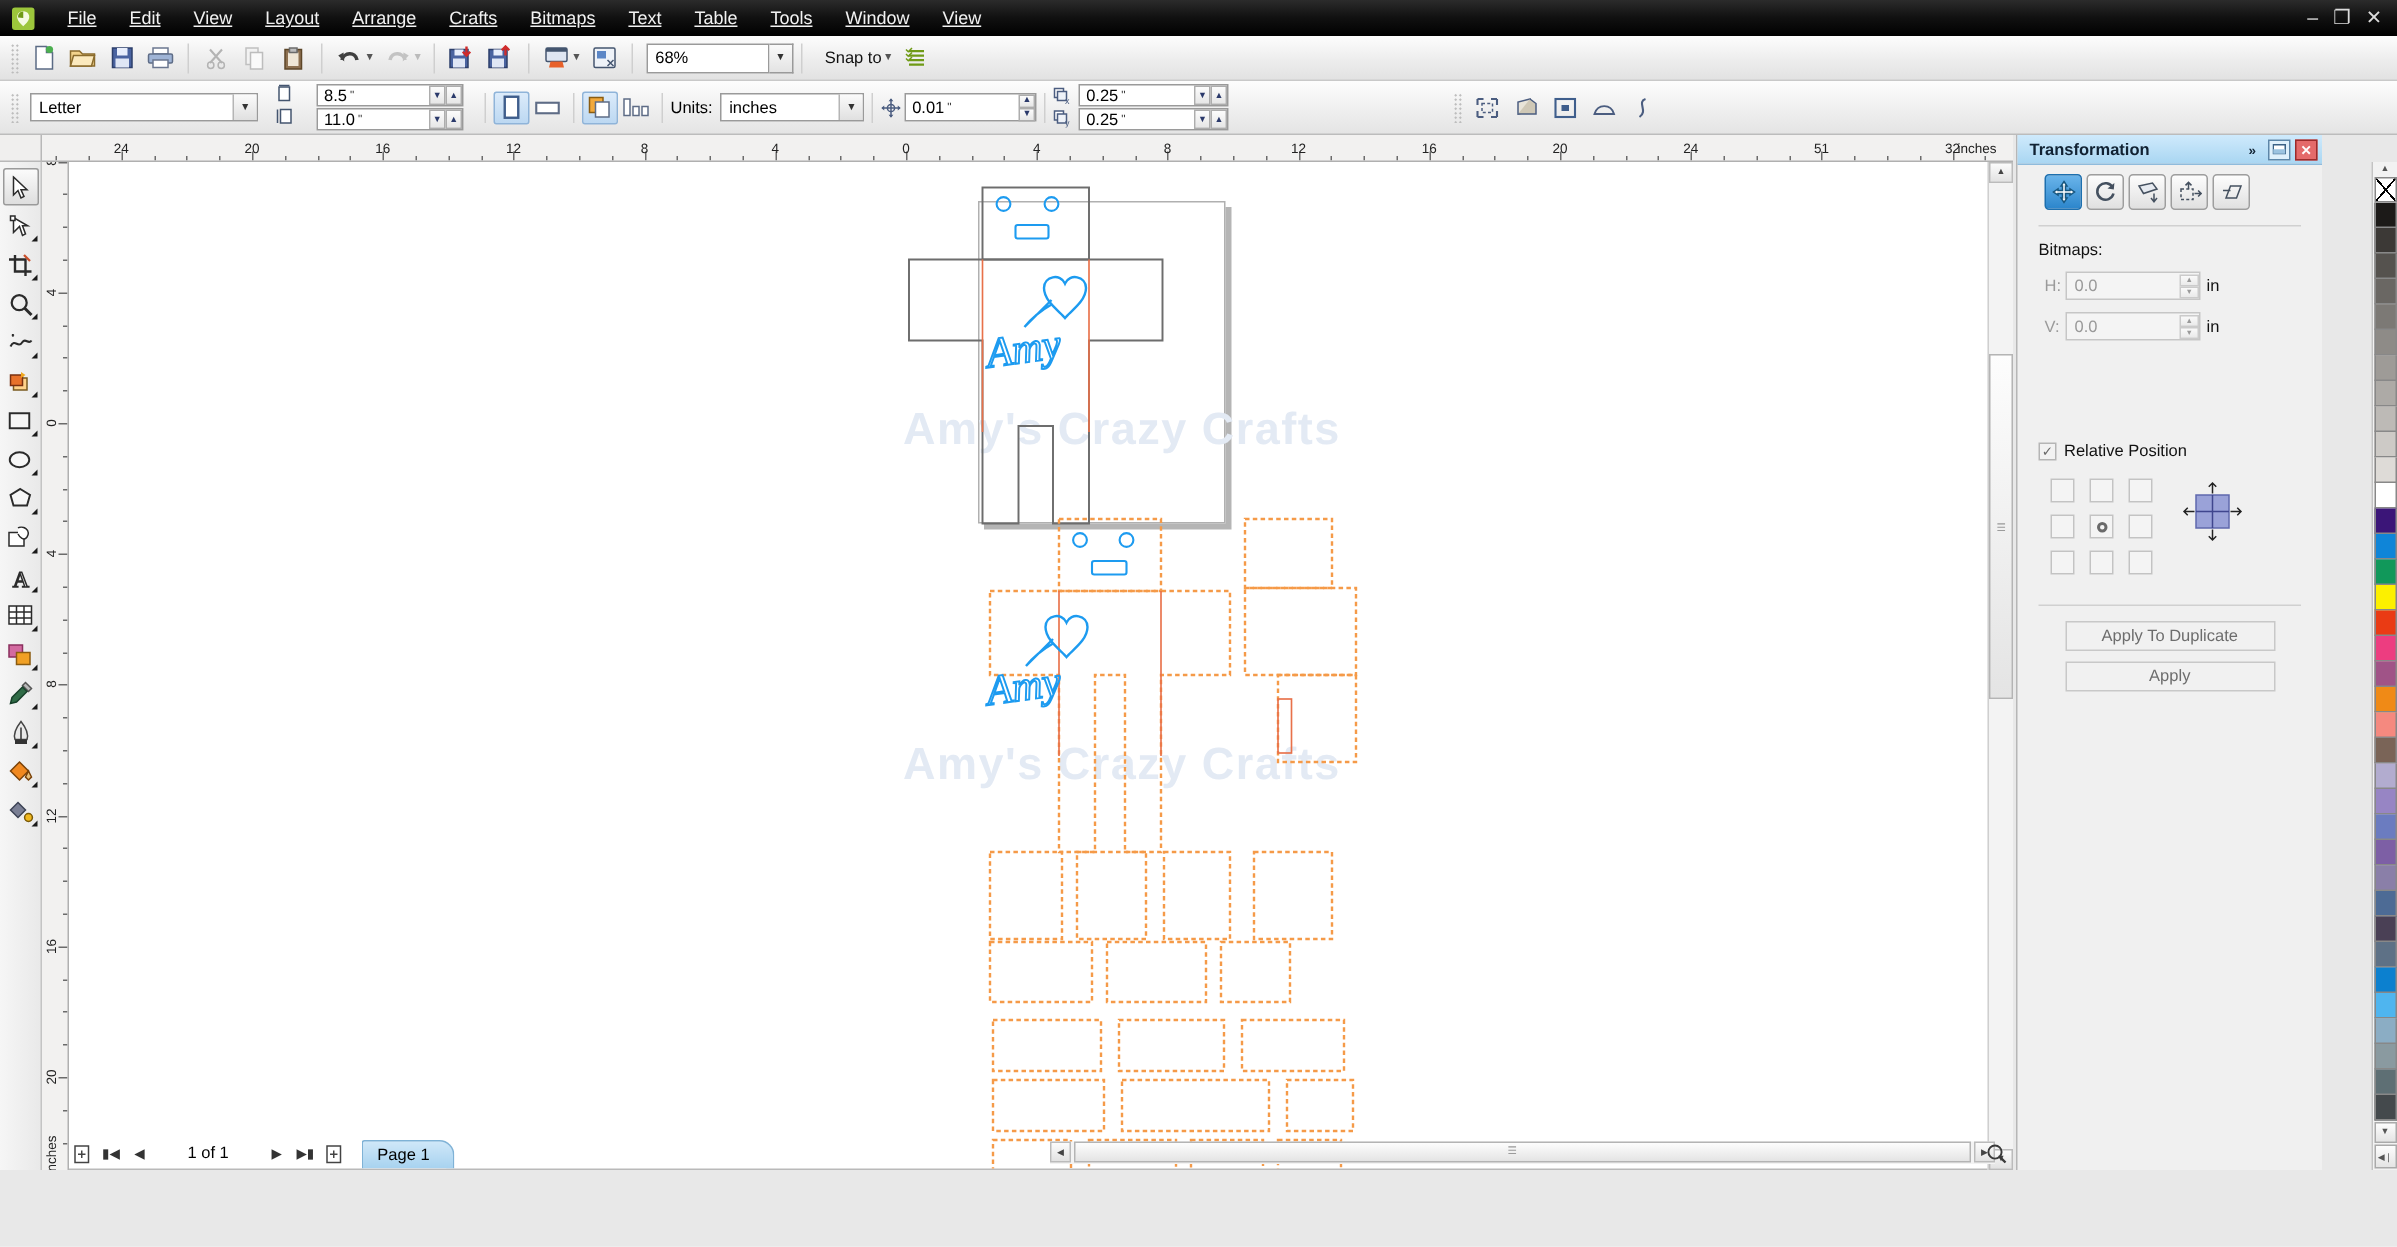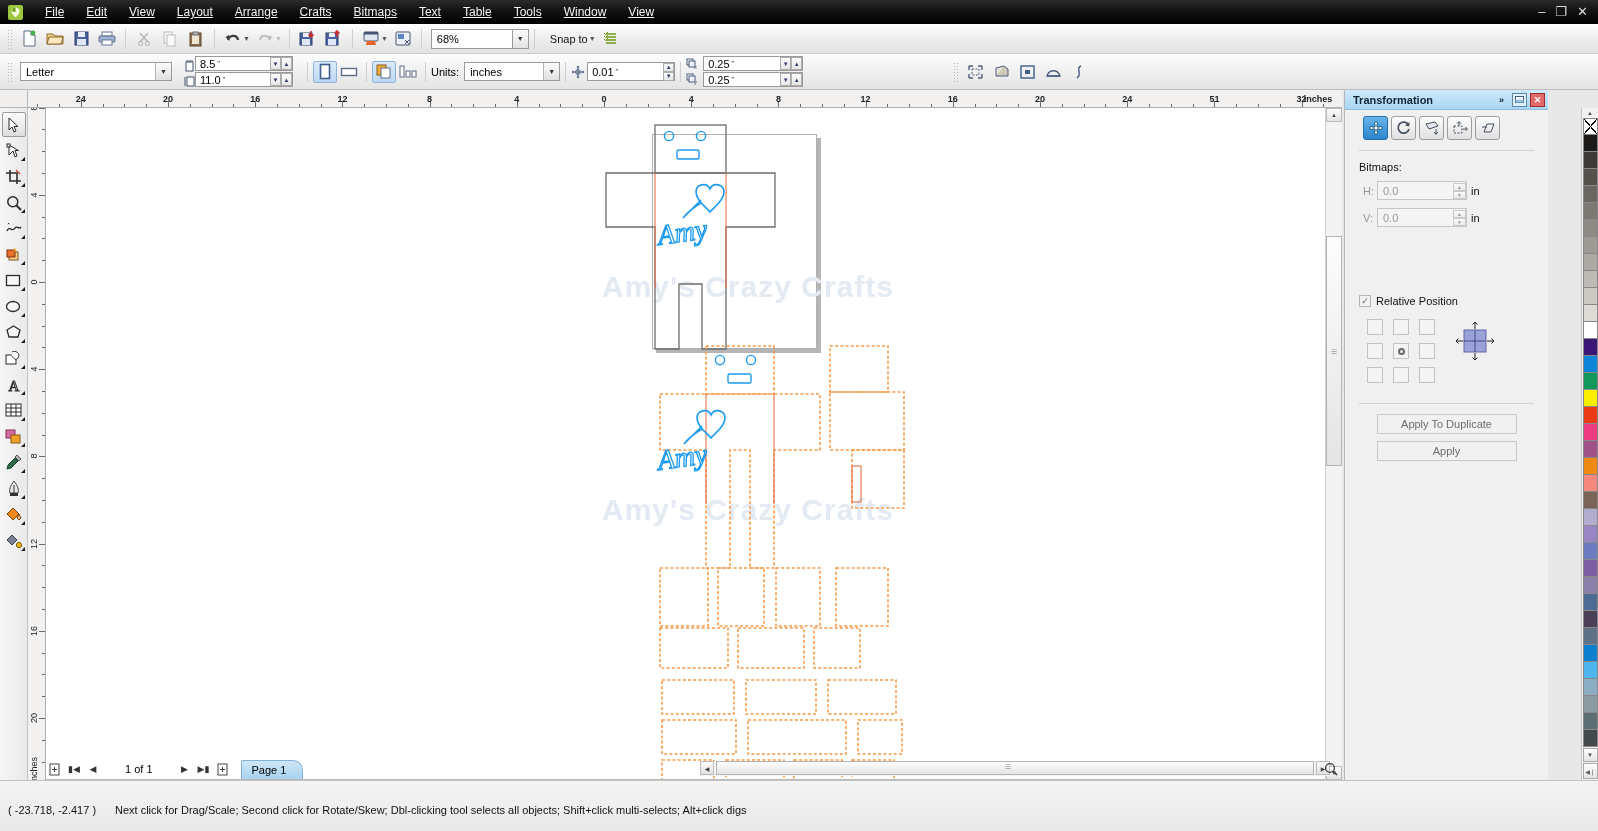--- a/index.html
+++ b/index.html
@@ -98,21 +98,21 @@
     position: absolute; left: 28px; top: 90px; width: 1314px; height: 18px;
     background: #f2f1f0; border-bottom: 1px solid #b0b0b0; overflow: hidden;
   }
   .vruler {
     position: absolute; left: 28px; top: 108px; width: 18px; height: 672px;
     background: #f2f1f0; border-right: 1px solid #b0b0b0; overflow: hidden;
   }
   .tick { position: absolute; background: #6b6b6b; }
   .hmaj { bottom: 0; width: 1px; height: 6px; }
   .hmin { bottom: 0; width: 1px; height: 3px; }
-  .hlbl { position: absolute; top: 4px; font-size: 9px; color: #222; transform: translateX(-50%); font-weight: bold; }
+  .hlbl { position: absolute; top: 4px; font-size: 9px; color: #222; transform: translateX(-50%); }
   .vmaj { right: 0; height: 1px; width: 6px; }
   .vmin { right: 0; height: 1px; width: 3px; }
   .vlbl { position: absolute; left: 1px; font-size: 9px; color: #222;
     transform-origin: left top; transform: rotate(-90deg) translateX(-50%); }
 
   
   .toolbox {
     position: absolute; left: 0; top: 108px; width: 28px; height: 672px;
     background: linear-gradient(90deg,#f6f6f6,#e9e9e9);
     border-right: 1px solid #c4c4c4;
@@ -416,21 +416,21 @@
   </div>
 
   <div class="propbar">
     <div class="grip"></div>
 
     <div class="combo" style="margin-left:4px">
       <span>Letter</span>
       <span class="cdrop">▼</span>
     </div>
 
-    <div style="display:flex; align-items:flex-end; margin-left:12px; gap:0">
+    <div style="display:flex; align-items:flex-start; margin-left:12px; gap:16px">
       <div style="display:flex;flex-direction:column;gap:3px">
         <svg width="11" height="12" viewBox="0 0 11 12">
             <rect x="2" y="2" width="7" height="9" fill="#fff" stroke="#44556f"></rect>
             <path d="M2 1h7" stroke="#44556f"></path>
           </svg>
         <svg width="11" height="12" viewBox="0 0 11 12">
             <rect x="3" y="2" width="7" height="9" fill="#fff" stroke="#44556f"></rect>
             <path d="M1 2v9" stroke="#44556f"></path>
           </svg>
       </div>
@@ -1098,19 +1098,14 @@
       <div class="swatch" title="#0c80cf" style="background: rgb(12, 128, 207);"></div>
       <div class="swatch" title="#4fb5ef" style="background: rgb(79, 181, 239);"></div>
       <div class="swatch" title="#8badc4" style="background: rgb(139, 173, 196);"></div>
       <div class="swatch" title="#8a9aa0" style="background: rgb(138, 154, 160);"></div>
       <div class="swatch" title="#5e6f74" style="background: rgb(94, 111, 116);"></div>
       <div class="swatch" title="#44494c" style="background: rgb(68, 73, 76);"></div>
       <div class="pal-top" style="height: 14px; border: 1px solid rgb(170, 170, 170); background: linear-gradient(rgb(253, 253, 253), rgb(228, 228, 228));">▼</div>
       <div class="pal-top" style="height: 16px; border: 1px solid rgb(170, 170, 170); background: linear-gradient(rgb(253, 253, 253), rgb(228, 228, 228));">◀❘</div>
     </div>
 
-  <div class="statusbar">
-    <div class="coords">( -23.718, -2.417 )</div>
-    <div class="hint">Next click for Drag/Scale; Second click for Rotate/Skew; Dbl-clicking tool selects all objects; Shift+click multi-selects; Alt+click digs</div>
-
-  </div>
 
 </div>
 
 </body></html>

